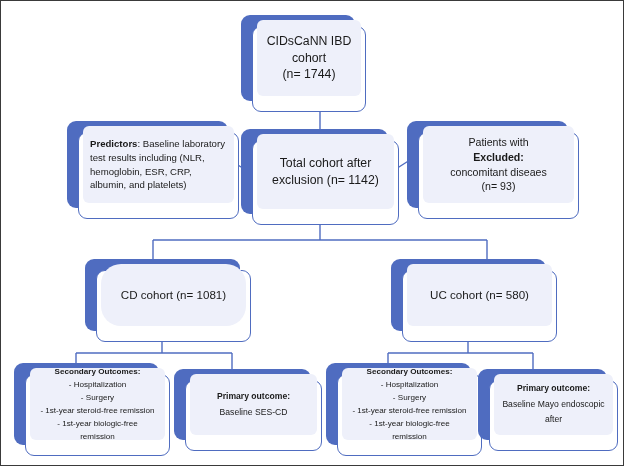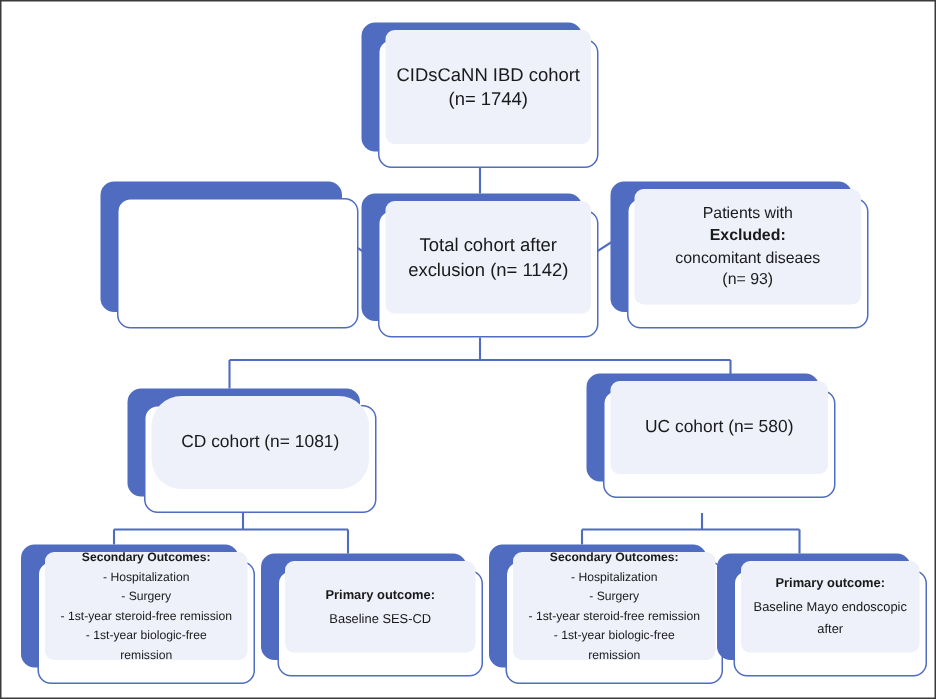--- a/index.html
+++ b/index.html
@@ -67,36 +67,36 @@
     text-align: center;
     padding: 3px 4px;
     box-sizing: border-box;
     line-height: 1.33;
   }
   .panel .ln { display: block; width: 100%; }
   .panel .bold { font-weight: bold; }
   .panel.left-al { text-align: left; align-items: flex-start; }
 
   
-  #node-top        { left: 240px; top: 14px;  width: 158px; height: 97px;  }
+  #node-top        { left: 240px; top: 14px;  width: 125px; height: 97px;  }
   #node-top .panel        { font-size: 12.3px; }
 
   #node-total      { left: 240px; top: 128px; width: 158px; height: 96px;  }
   #node-total .panel      { font-size: 12.3px; }
 
   #node-predictors { left: 66px;  top: 120px; width: 172px; height: 98px;  }
   #node-predictors .panel { font-size: 9.6px; line-height: 1.42; padding: 4px 7px; }
 
   #node-excluded   { left: 406px; top: 120px; width: 172px; height: 98px;  }
   #node-excluded .panel   { font-size: 10.6px; line-height: 1.4; }
 
   #node-cd         { left: 84px;  top: 258px; width: 166px; height: 83px;  }
   #node-cd .panel         { font-size: 11.6px; border-radius: 20px; }
 
-  #node-uc         { left: 390px; top: 248px; width: 166px; height: 83px;  }
+  #node-uc         { left: 390px; top: 258px; width: 166px; height: 83px;  }
   #node-uc .panel         { font-size: 11.6px; }
 
   #node-sec-cd     { left: 13px;  top: 362px; width: 156px; height: 93px;  }
   #node-sec-cd .panel     { font-size: 8.1px; line-height: 1.62; }
 
   #node-pri-cd     { left: 173px; top: 368px; width: 148px; height: 82px;  }
   #node-pri-cd .panel     { font-size: 8.6px; line-height: 1.8; }
 
   #node-sec-uc     { left: 325px; top: 362px; width: 156px; height: 93px;  }
   #node-sec-uc .panel     { font-size: 8.1px; line-height: 1.62; }
@@ -140,20 +140,23 @@
     <div class="card"></div>
     <div class="panel">
       <span class="ln">CIDsCaNN IBD cohort</span>
       <span class="ln">(n= 1744)</span>
     </div>
   </div>
 
   <div class="node" id="node-predictors">
     <div class="plate"></div>
     <div class="card"></div>
+    <div class="panel left-al">
+      <span class="ln"><b class="bold">Predictors</b><span>: Baseline laboratory test results including (NLR, hemoglobin, ESR, CRP, albumin, and platelets)</span></span>
+    </div>
   </div>
 
   <div class="node" id="node-total">
     <div class="plate"></div>
     <div class="card"></div>
     <div class="panel">
       <span class="ln">Total cohort after</span>
       <span class="ln">exclusion (n= 1142)</span>
     </div>
   </div>

